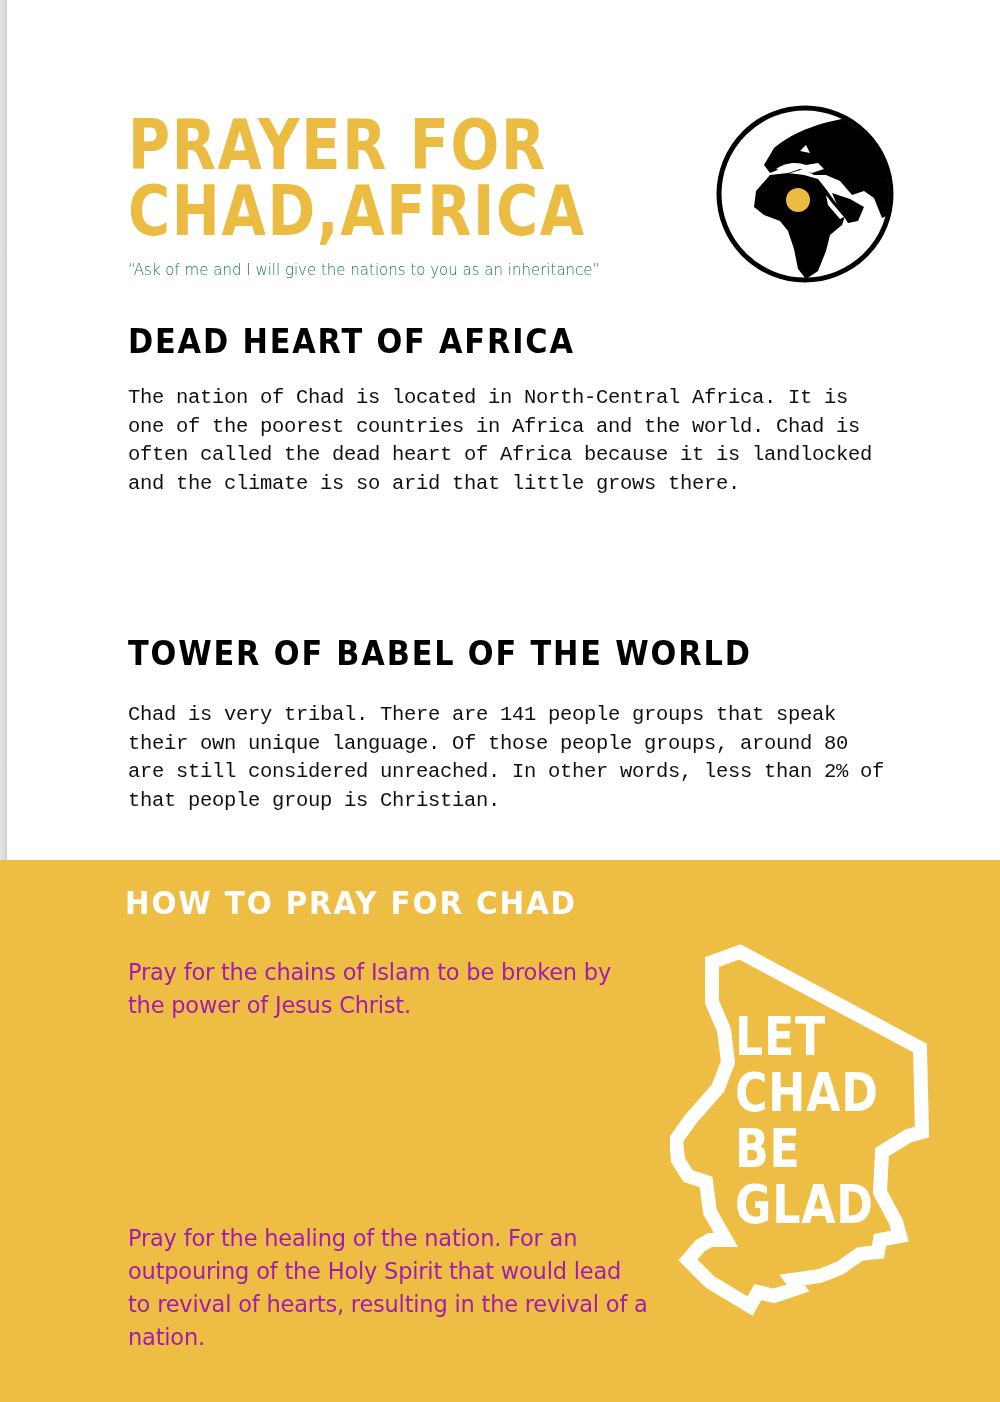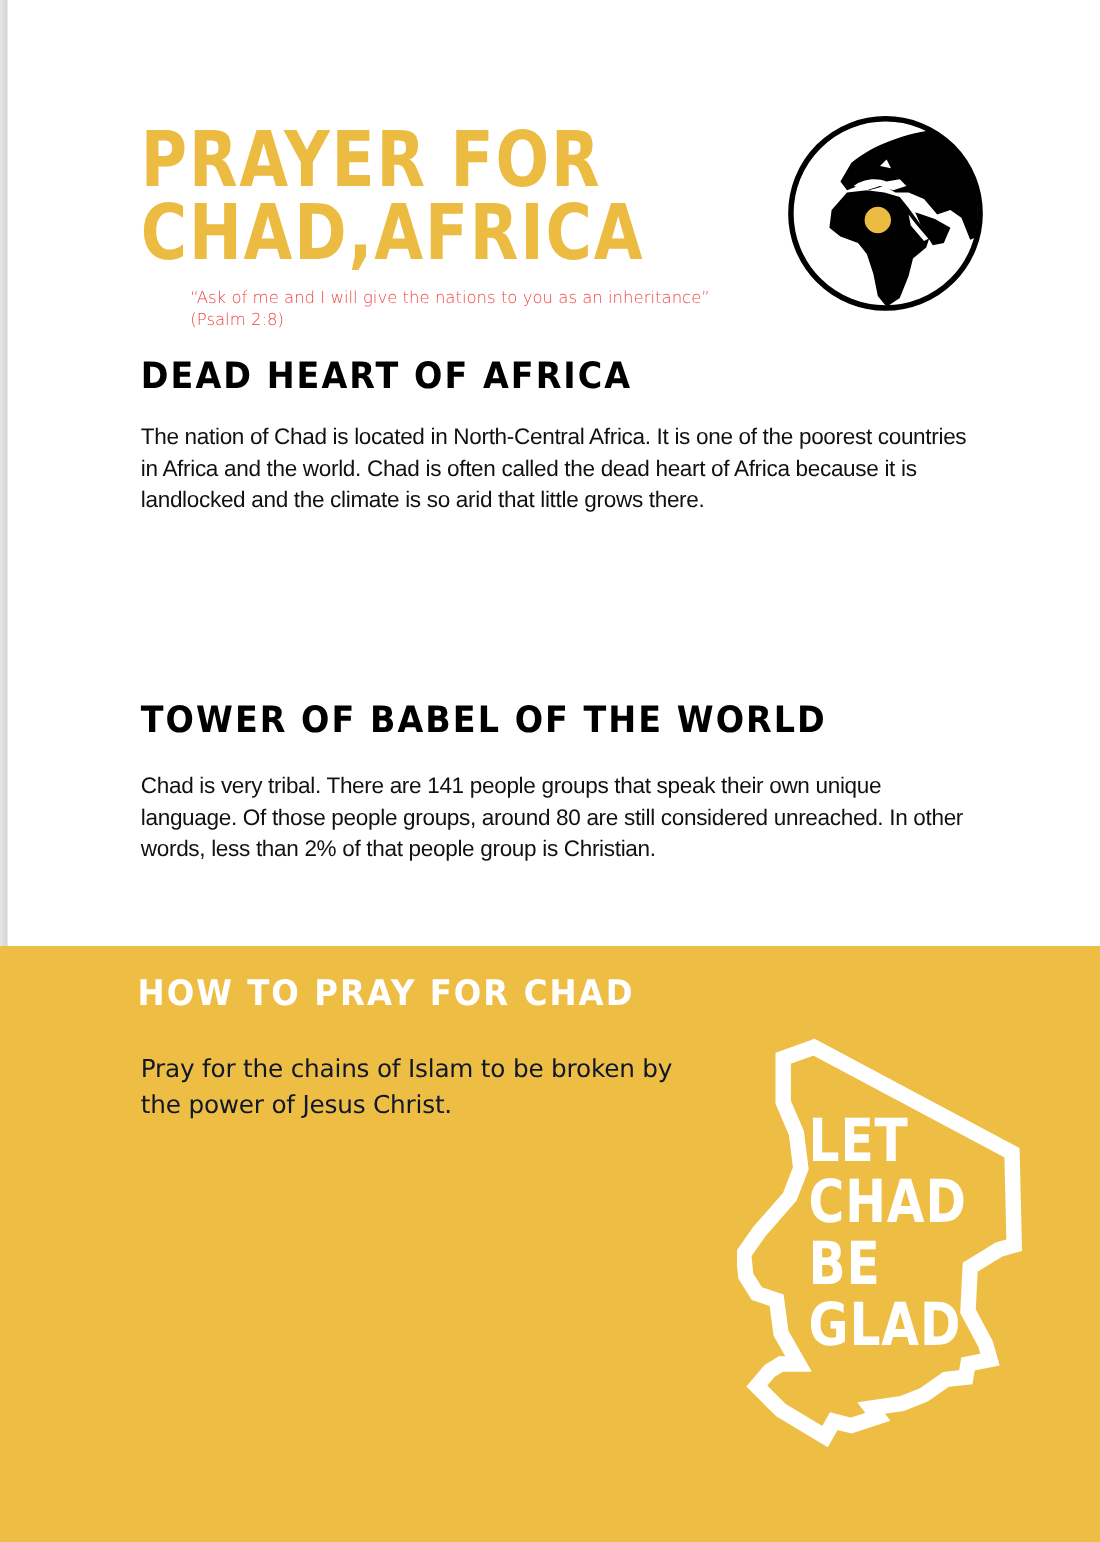--- a/index.html
+++ b/index.html
@@ -16,42 +16,42 @@
   .title {
     position:absolute; left:121px; top:112px; margin:0;
     color:#ecbb42; font-family:"DejaVu Sans", sans-serif; font-weight:bold;
     font-size:70px; line-height:66px; letter-spacing:2px;
     transform:scaleX(0.82); transform-origin:left top; white-space:nowrap;
   }
   .title span { display:block; }
   .quote {
     position:absolute; left:121px; top:260px;
     font-family:"DejaVu Sans", sans-serif; font-size:15px; line-height:20px;
-    color:#ef4444; font-weight:300;margin-left:45px;
+    color:#15803d; font-weight:300;
   }
   .globe { position:absolute; left:707px; top:103px; width:182px; height:182px; }
   .h2 {
     position:absolute; left:121px; margin:0;
     font-family:"DejaVu Sans", sans-serif; font-weight:bold; color:#000;
     font-size:33px; letter-spacing:2px; white-space:nowrap;
     transform:scaleX(0.92); transform-origin:left top;
   }
   .para {
     position:absolute; left:121px; width:760px; margin:0;
-    font-family:Liberation Sans, sans-serif; font-size:20.5px; line-height:28.5px;
+    font-family:Liberation Mono, monospace; font-size:20.5px; line-height:28.5px;
     color:#111; letter-spacing:-0.3px;
   }
   .band {
     position:absolute; left:0; right:0; top:860px; height:628px; background:#eebd44;
   }
   .band .h2 { color:#fff; left:125px; top:24px; font-size:32px; }
   .prayer {
     position:absolute; left:128px; width:520px; margin:0;
     font-family:"DejaVu Sans", sans-serif; font-size:22.5px; line-height:33px;
-    color:#0f172a; letter-spacing:-0.2px;
+    color:#a21caf; letter-spacing:-0.2px;
   }
   .chad { position:absolute; left:670px; top:80px; width:260px; height:380px; }
   .chad-text {
     position:absolute; left:735px; top:149px; margin:0;
     color:#fff; font-family:"DejaVu Sans", sans-serif; font-weight:bold;
     font-size:54px; line-height:56px; letter-spacing:1px;
     transform:scaleX(0.82); transform-origin:left top;
   }
   .chad-text span { display:block; }
 </style>
@@ -62,21 +62,20 @@
 
 <div class="page">
 
   <h1 class="title">
     <span>PRAYER FOR</span>
     <span>CHAD,AFRICA</span>
   </h1>
 
   <div class="quote">
     <div>“Ask of me and I will give the nations to you as an inheritance”</div>
-    <div>(Psalm 2:8)</div>
   </div>
 
   <svg class="globe" viewBox="0 0 182 182">
     <defs>
         <clipPath id="gc">
           <circle cx="91" cy="91" r="84"></circle>
         </clipPath>
       </defs>
     <circle cx="91" cy="91" r="86" fill="#fff" stroke="#000" stroke-width="5"></circle>
     <g clip-path="url(#gc)" fill="#000">
@@ -101,20 +100,21 @@
 
   <h2 class="h2" style="top:634px;">TOWER OF BABEL OF THE WORLD</h2>
   <p class="para" style="top:701px;">Chad is very tribal. There are 141 people groups that speak their own unique language. Of those people groups, around 80 are still considered unreached. In other words, less than 2% of that people group is Christian.</p>
 
 </div>
 
 <div class="band">
   <h2 class="h2">HOW TO PRAY FOR CHAD</h2>
 
   <p class="prayer" style="top:96px;">Pray for the chains of Islam to be broken by the power of Jesus Christ.</p>
+  <p class="prayer" style="top:362px;">Pray for the healing of the nation. For an outpouring of the Holy Spirit that would lead to revival of hearts, resulting in the revival of a nation.</p>
 
   <svg class="chad" viewBox="0 0 260 380">
     <path d="M42 22 L70 12 L250 108 L252 192 L238 196 L212 212 L210 252 L226 282 L230 296 L210 300 L208 312 L190 314 L170 328 L150 336 L122 340 L128 348 L104 356 L88 352 L80 366 L60 354 L40 342 L30 332 L18 320 L30 306 L40 300 L56 300 L40 272 L36 242 L18 236 L8 220 L6 200 L20 180 L48 148 L58 122 L54 90 L42 62 Z" fill="none" stroke="#fff" stroke-width="14" stroke-linejoin="miter"></path>
   </svg>
   <div class="chad-text">
     <span>LET</span>
     <span>CHAD</span>
     <span>BE</span>
     <span>GLAD</span>
   </div>

